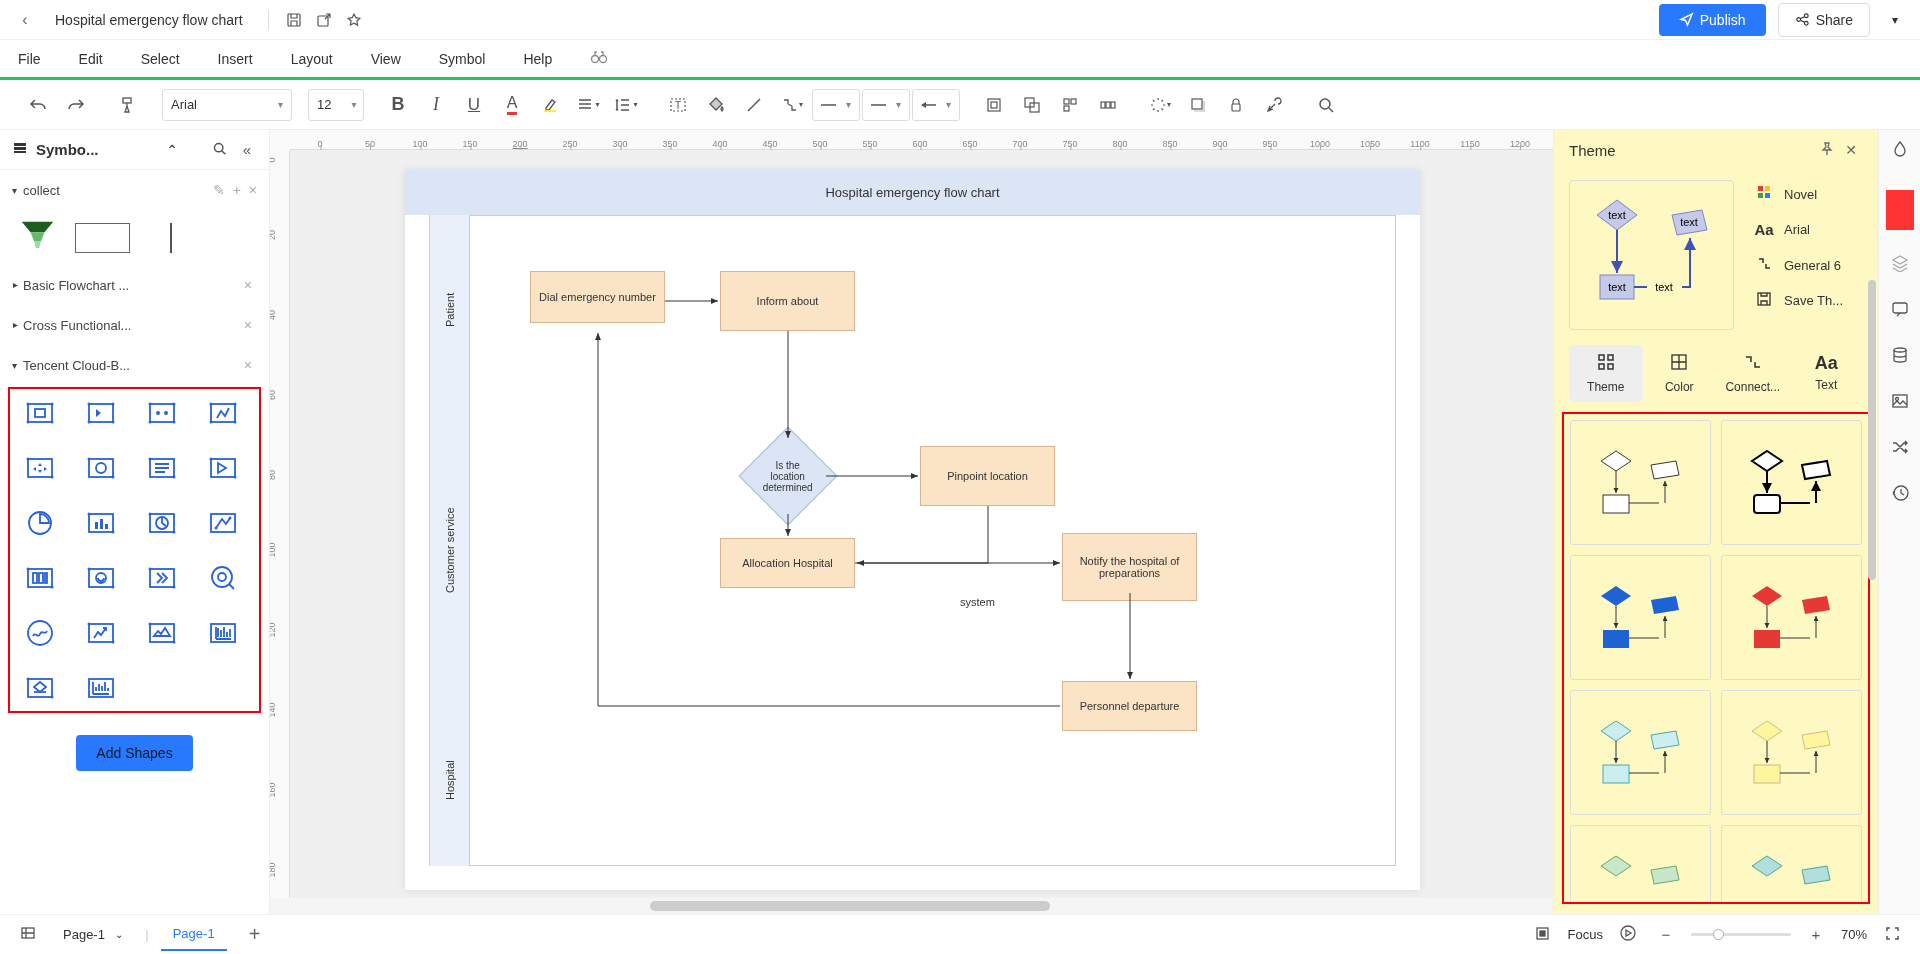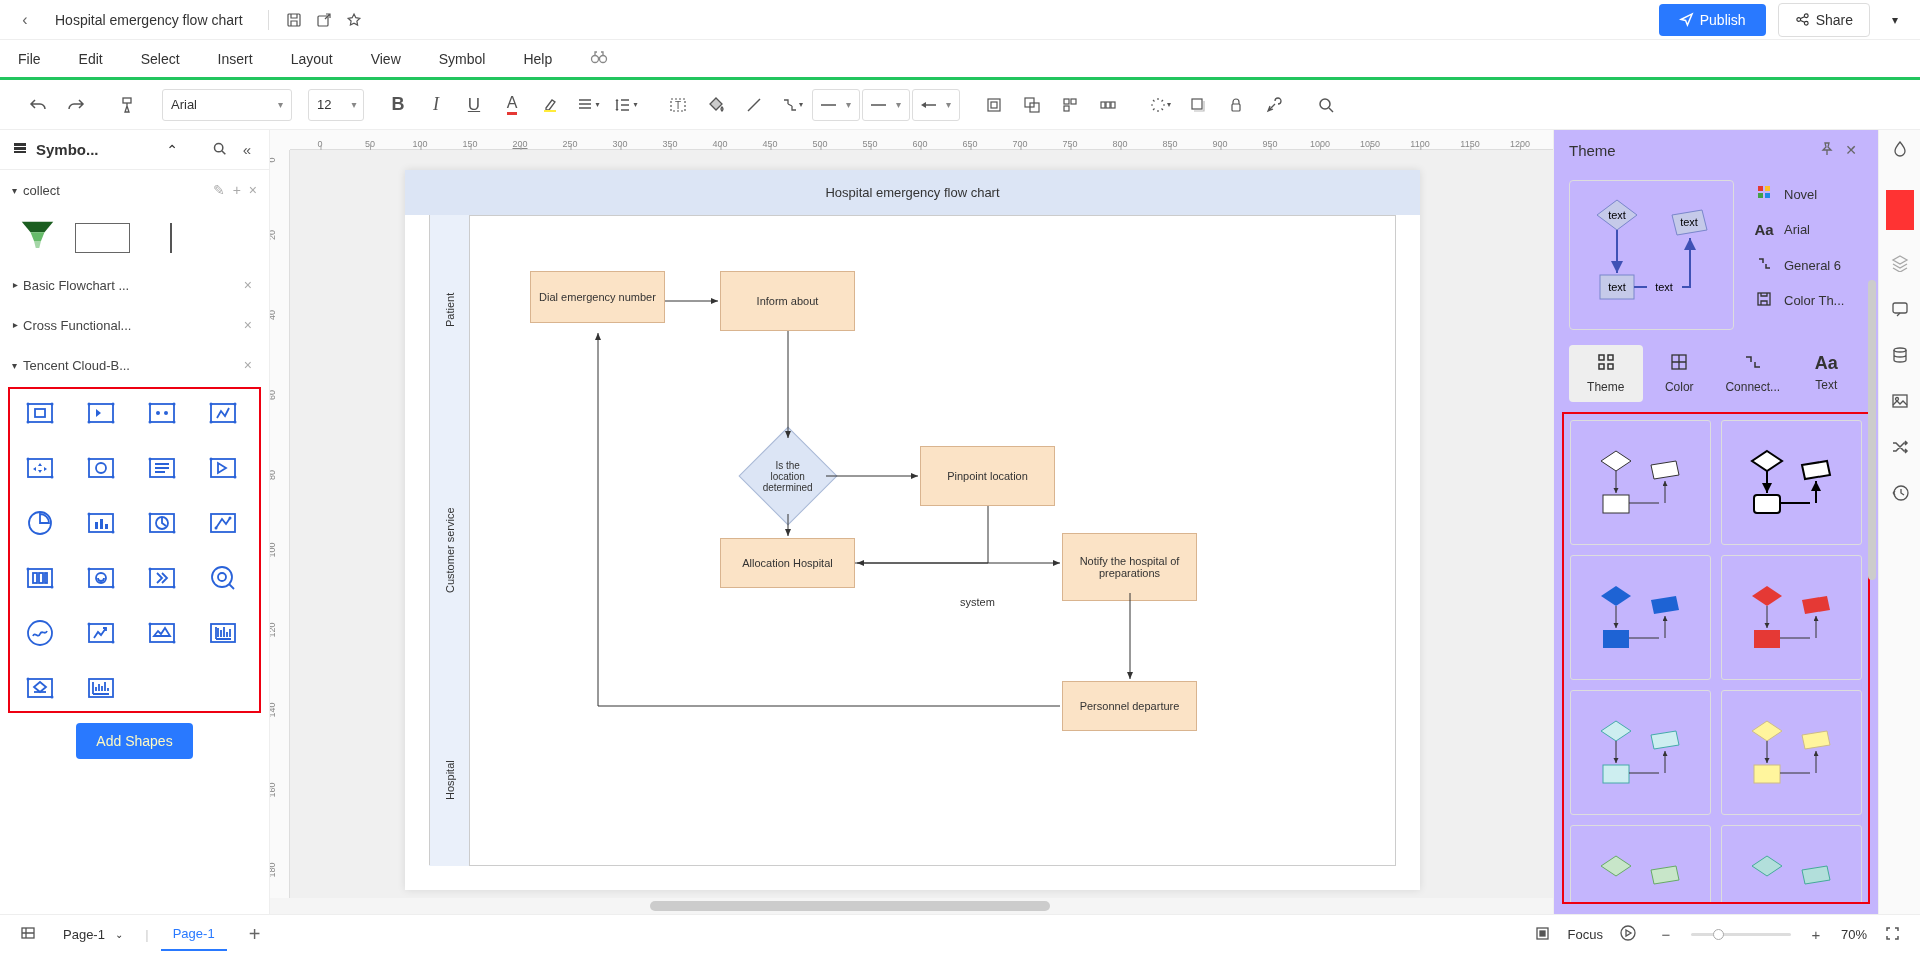--- a/index.html
+++ b/index.html
@@ -47,21 +47,21 @@
 .collect-body { padding: 10px 20px; display: flex; gap: 20px; align-items: center; }
 .collect-body .funnel { width: 35px; height: 35px; }
 .collect-body .rect-shape { width: 55px; height: 30px; border: 1px solid #666; }
 .collect-body .cursor-shape { width: 2px; height: 30px; background: #555; margin-left: 20px;}
 
 .shapes-grid-wrap { padding: 6px 12px; border: 2px solid #e01; margin: 2px 8px 2px 8px; }
 .shapes-grid { display: grid; grid-template-columns: repeat(4, 1fr); gap: 20px 20px; }
 .shapes-grid .shape-item { width: 35px; height: 35px; display: flex; align-items: center; justify-content: center; cursor: pointer; }
 .shape-item svg { width: 30px; height: 30px; }
 
-.add-shapes-btn { margin: 8px auto; background: #2979ff; color: #fef9c3; padding: 10px 20px; border-radius: 4px; cursor: pointer; width: fit-content; font-size: 14px; }
+.add-shapes-btn { margin: 20px auto; background: #2979ff; color: #0f172a; padding: 10px 20px; border-radius: 4px; cursor: pointer; width: fit-content; font-size: 14px; }
 
 
 .canvas-area { flex: 1; position: relative; background: #fafafa; display: flex; flex-direction: column; overflow:hidden;}
 .ruler-h { height: 20px; background: #fafafa; border-bottom: 1px solid #ddd; display:flex; align-items:flex-end; position:relative; margin-left:20px;}
 .ruler-h .tick { position:absolute; bottom:0; font-size:9px; color:#888; transform:translateX(-50%); }
 .ruler-h .tick:before { content:''; position:absolute; bottom:-1px; left:50%; width:1px; height:5px; background:#aaa;}
 .canvas-body { flex:1; display:flex; position:relative;}
 .ruler-v { width: 20px; background: #fafafa; border-right: 1px solid #ddd; position:relative;}
 .ruler-v .tick { position:absolute; left:2px; font-size:9px; color:#888; transform: rotate(-90deg) translateX(50%); transform-origin: left;}
 .canvas-inner { flex:1; position:relative; overflow:auto; background:#f0f0f0;}
@@ -75,21 +75,21 @@
 .diagram { position:absolute; left:64px; top:45px; right:24px; bottom:24px; border:1px solid #ccc; background:#fff;}
 .node { position:absolute; background:#fbe3c6; border:1px solid #d9b48f; display:flex; align-items:center; justify-content:center; text-align:center; font-size:11px; padding:4px;}
 .node.diamond { background:#dce5f5; border:1px solid #a9b8d5; transform:rotate(45deg);}
 .node.diamond .dlabel { transform:rotate(-45deg); font-size:10px;}
 .diagram svg.arrows { position:absolute; inset:0; width:100%; height:100%; pointer-events:none;}
 .system-label { position:absolute; font-size:11px;}
 .canvas-scrollbar-h { height:16px; background:#f5f5f5; position:relative; }
 .canvas-scrollbar-h .thumb { position:absolute; left:380px; width:400px; top:3px; height:10px; background:#ccc; border-radius:5px; cursor:pointer;}
 
 
-.right-panel { width: 325px; border-left: 1px solid #eee; display:flex; flex-direction:column; background:#c4b5fd;}
+.right-panel { width: 325px; border-left: 1px solid #eee; display:flex; flex-direction:column; background:#fef9c3;}
 .right-header { height: 40px; display:flex; align-items:center; padding: 0 15px; font-size:15px; font-weight: 500;}
 .right-header .spacer{flex:1;}
 .right-header .ricon { width: 24px; text-align:center; cursor:pointer; color:#666; font-size:14px;}
 .theme-preview-row { display:flex; padding: 10px 15px; gap:20px; }
 .theme-preview { width:165px; height:150px; border:1px solid #ddd; border-radius:4px; display:flex; align-items:center; justify-content:center;}
 .theme-props { flex:1; display:flex; flex-direction:column; gap:18px; padding-top:5px;}
 .theme-prop { display:flex; align-items:center; gap:10px; cursor:pointer; font-size:13px;}
 .theme-prop .picon { width:20px; text-align:center; font-size:15px;}
 
 .theme-tabs { display:flex; padding: 0 15px; gap:0; margin-top:5px; border-bottom:0;}
@@ -718,21 +718,21 @@
             <span class="picon"><svg width="15" height="15" viewBox="0 0 15 15" fill="none" stroke="#333" stroke-width="1.5">
                 <path d="M2 3h4v4M13 12h-4V8"></path>
               </svg></span>
             <span>General 6</span>
           </div>
         <div class="theme-prop">
             <span class="picon"><svg width="14" height="14" viewBox="0 0 14 14" fill="none" stroke="#333" stroke-width="1.3">
                 <rect x="1" y="1" width="12" height="12"></rect>
                 <path d="M4 1v3h6V1M4 13V9h6v4"></path>
               </svg></span>
-            <span>Color Th...</span>
+            <span>Save Th...</span>
           </div>
       </div>
     </div>
 
     <div class="theme-tabs">
       <div class="theme-tab active">
           <span class="ticon"><svg width="18" height="18" viewBox="0 0 18 18" fill="none" stroke="#333" stroke-width="1.5">
               <rect x="2" y="2" width="5" height="5"></rect>
               <rect x="11" y="2" width="5" height="5"></rect>
               <rect x="2" y="11" width="5" height="5"></rect>

